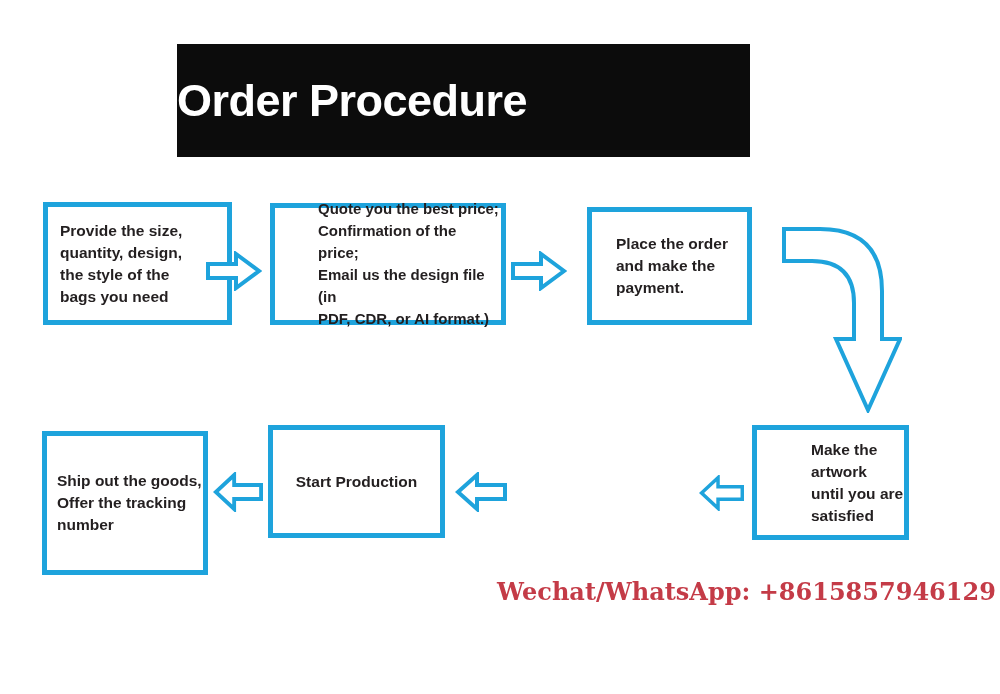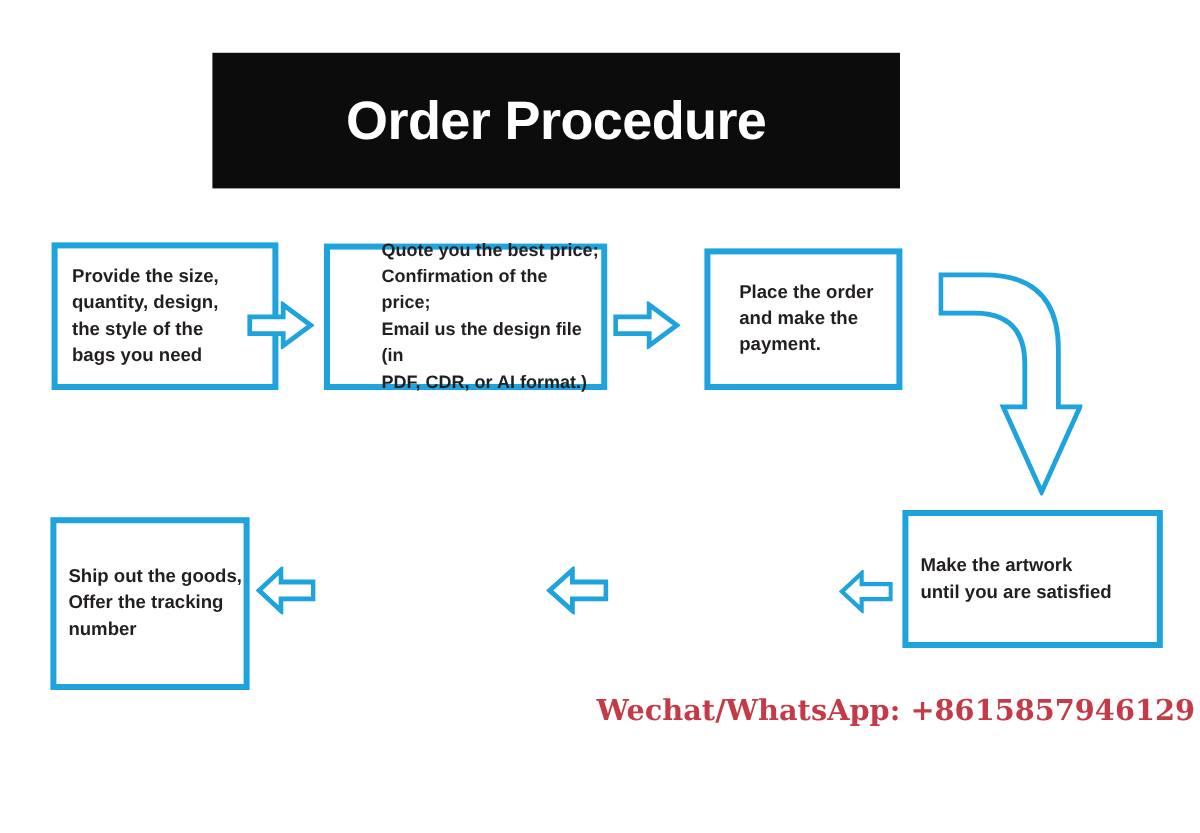--- a/index.html
+++ b/index.html
@@ -21,21 +21,20 @@
     background: #ffffff;
     overflow: hidden;
   }
   .banner {
     position: absolute;
     left: 177px; top: 44px;
     width: 573px; height: 113px;
     background: var(--banner-bg);
     display: flex;
     align-items: center;
-    justify-content: center;
   }
   .banner h1 {
     color: var(--banner-fg);
     font-size: 45px;
     font-weight: bold;
     letter-spacing: -0.5px;
   }
   .box {
     position: absolute;
     border: 5px solid var(--accent);
@@ -49,21 +48,21 @@
     font-weight: bold;
     font-size: 15.5px;
     line-height: 22px;
   }
   .box-provide        { left: 43px;  top: 202px; width: 189px; height: 123px; }
   .box-provide .box-text { padding-left: 12px; }
   .box-quote          { left: 270px; top: 203px; width: 236px; height: 122px; padding-left: 32px; }
   .box-quote .box-text   { padding-left: 11px; font-size: 15px; line-height: 22px; }
   .box-order          { left: 587px; top: 207px; width: 165px; height: 118px; }
   .box-order .box-text   { padding-left: 24px; }
-  .box-artwork        { left: 752px; top: 425px; width: 217px; height: 115px; }
+  .box-artwork        { left: 752px; top: 425px; width: 157px; height: 115px; padding-left: 44px; }
   .box-artwork .box-text { padding-left: 10px; }
   .box-confirm        { left: 518px; top: 424px; width: 177px; height: 114px; }
   .box-confirm .box-text { padding-left: 16px; }
   .box-production     { left: 268px; top: 425px; width: 177px; height: 113px; justify-content: center; }
   .box-production .box-text { text-align: center; }
   .box-ship           { left: 42px;  top: 431px; width: 166px; height: 144px; }
   .box-ship .box-text    { padding-left: 10px; }
   .arrow {
     position: absolute;
     color: var(--accent);
@@ -145,20 +144,23 @@
     </svg>
   </div>
 
 
   <div class="arrow arrow-l2">
     <svg viewBox="0 0 52 40" preserveAspectRatio="none">
       <path d="M50,13 L22,13 L22,3 L3,20 L22,37 L22,27 L50,27 Z" fill="#ffffff" stroke="currentColor" stroke-width="4" stroke-linejoin="miter"></path>
     </svg>
   </div>
 
+  <div class="box box-production">
+    <div class="box-text">Start Production</div>
+  </div>
 
   <div class="arrow arrow-l3">
     <svg viewBox="0 0 52 40" preserveAspectRatio="none">
       <path d="M50,13 L22,13 L22,3 L3,20 L22,37 L22,27 L50,27 Z" fill="#ffffff" stroke="currentColor" stroke-width="4" stroke-linejoin="miter"></path>
     </svg>
   </div>
 
   <div class="box box-ship">
     <div class="box-text">Ship out the goods,
 Offer the tracking

